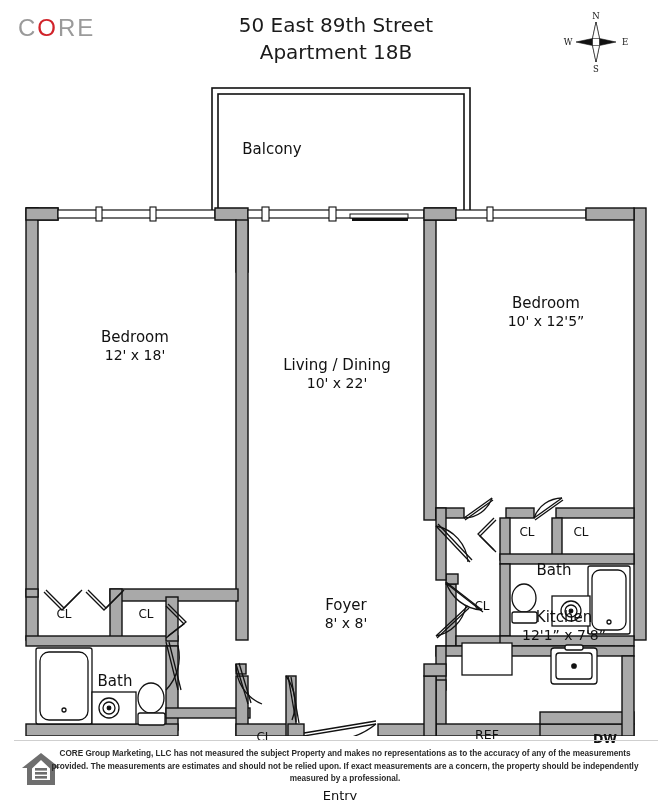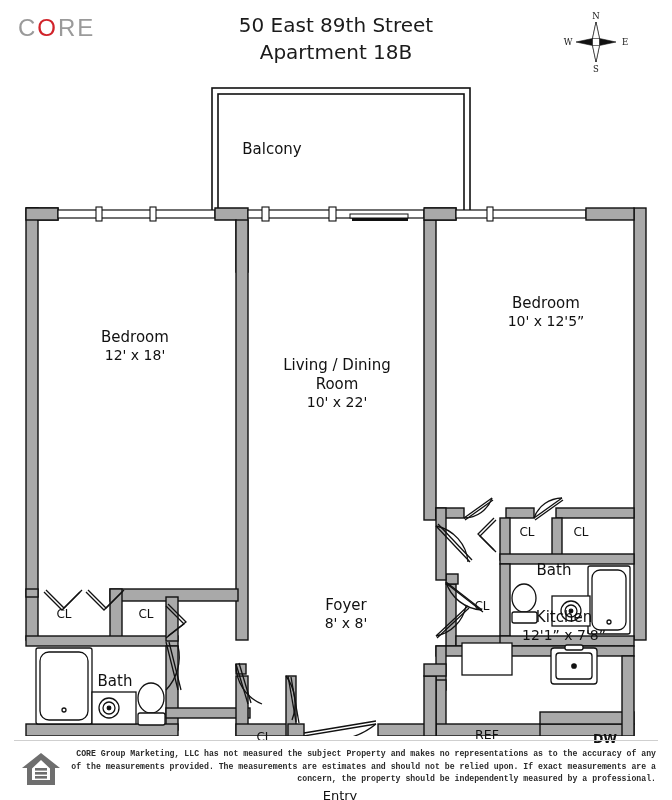--- a/index.html
+++ b/index.html
@@ -116,28 +116,28 @@
     width: 644px; height: 1px;
     background: #cfcfcf;
   }
   #eho-icon {
     position: absolute;
     left: 20px; top: 10px;
     width: 42px; height: 38px;
   }
   #disclaimer {
     position: absolute;
-    left: 66px; top: 8px;
+    left: 50px; top: 8px;
     width: 590px;
-    font-family: Liberation Mono, monospace;
+    font-family: Liberation Sans, sans-serif;
     font-size: 8.2px;
     font-weight: bold;
     line-height: 1.55;
     color: #2a2a2a;
-    text-align: right;
+    text-align: center;
   }
 </style>
 </head>
 <body>
 
 <div id="header">
 
   <div id="brand-logo">
     <span>C</span><span class="accent-o">O</span><span>RE</span>
   </div>
@@ -385,21 +385,20 @@
 
 <div class="label-balcony" style="left:0; top:64px; width:544px;">Balcony</div>
 
 <div class="room-label" style="left:40px; top:252px; width:190px;">
   <span class="rname">Bedroom</span>
   <span class="rdim">12' x 18'</span>
 </div>
 
 <div class="room-label" style="left:248px; top:280px; width:178px;">
   <span class="rname">Living / Dining</span>
-  <span class="rname">Room</span>
   <span class="rdim">10' x 22'</span>
 </div>
 
 <div class="room-label" style="left:458px; top:218px; width:176px;">
   <span class="rname">Bedroom</span>
   <span class="rdim">10' x 12'5”</span>
 </div>
 
 <div class="room-label" style="left:60px; top:596px; width:110px;">
   <span class="rname">Bath</span>

